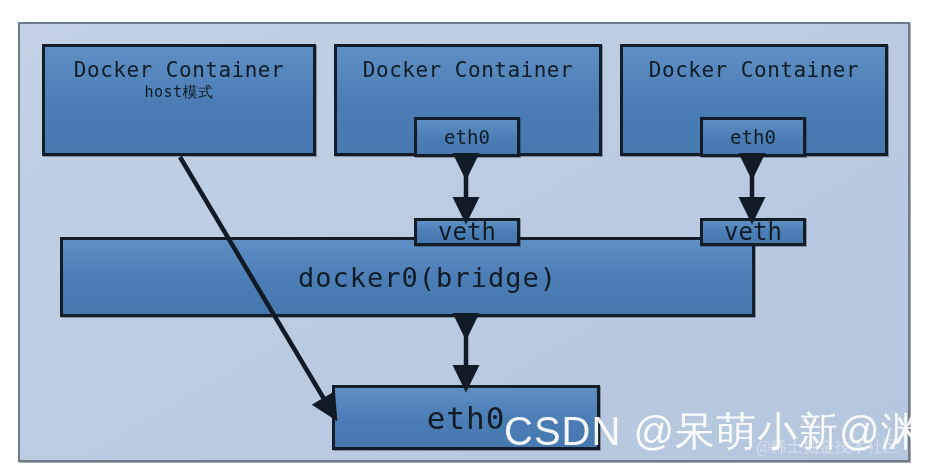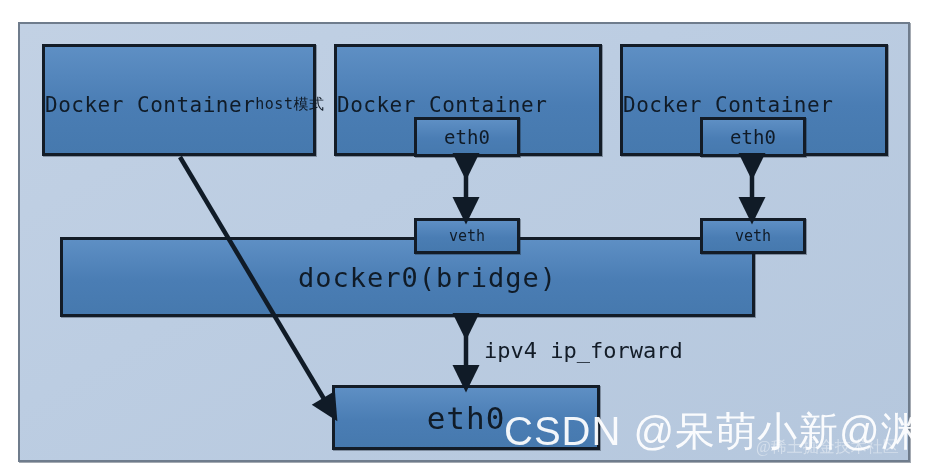--- a/index.html
+++ b/index.html
@@ -54,21 +54,21 @@
     color: #101b27;
     display: flex;
     align-items: center;
     justify-content: center;
     text-align: center;
     font-family: "DejaVu Sans Mono", "Liberation Mono", monospace;
     box-shadow: 1px 1px 0 rgba(20,28,40,.35);
   }
 
   .container-box {
-    flex-direction: row;
+    flex-direction: column;
     justify-content: flex-start;
     padding-top: 10px;
   }
   .container-title {
     font-size: 21px;
     letter-spacing: 0.5px;
     line-height: 1.25;
     white-space: nowrap;
   }
   .container-sub {
@@ -88,22 +88,22 @@
   .eth0-inner {
     font-size: 19px;
     height: 40px;
     border-width: 3px;
   }
   #eth0-c1 { left: 414px; top: 117px; width: 106px; }
   #eth0-c2 { left: 700px; top: 117px; width: 106px; }
 
   
   .veth {
-    font-size: 15px;
-    height: 36px;
+    font-size: 24px;
+    height: 28px;
   }
   #veth-1 { left: 414px; top: 218px; width: 106px; }
   #veth-2 { left: 700px; top: 218px; width: 106px; }
 
   
   #docker0 {
     left: 60px;
     top: 237px;
     width: 695px;
     height: 80px;
@@ -215,18 +215,17 @@
 
     <g>
       <line x1="466" y1="326" x2="466" y2="378" stroke="#101b27" stroke-width="4.5" marker-start="url(#arrowhead)" marker-end="url(#arrowhead)"></line>
     </g>
 
     <g>
       <line x1="180" y1="157" x2="330" y2="409" stroke="#101b27" stroke-width="4.5" marker-end="url(#arrowhead)"></line>
     </g>
   </svg>
 
-  <div class="forward-label">ipv4 ip_forward</div>
 
   <div class="watermark-sub">@稀土掘金技术社区</div>
   <div class="watermark-main">CSDN @呆萌小新@渊注</div>
 
 </div>
 
 </body></html>

